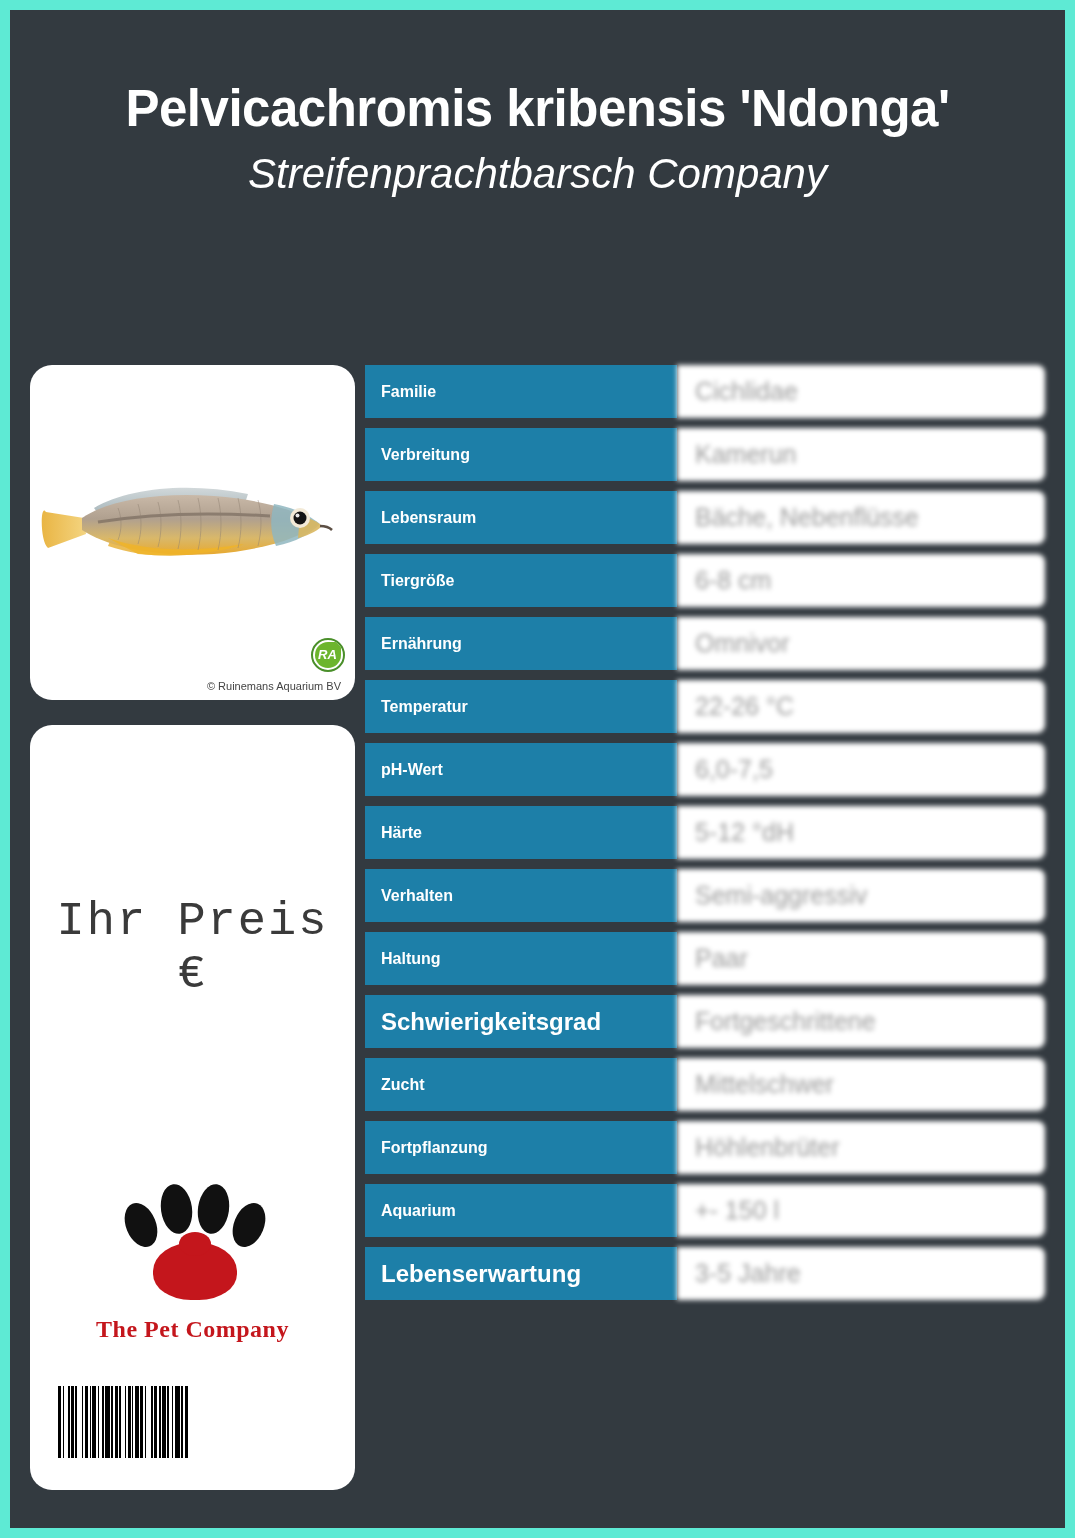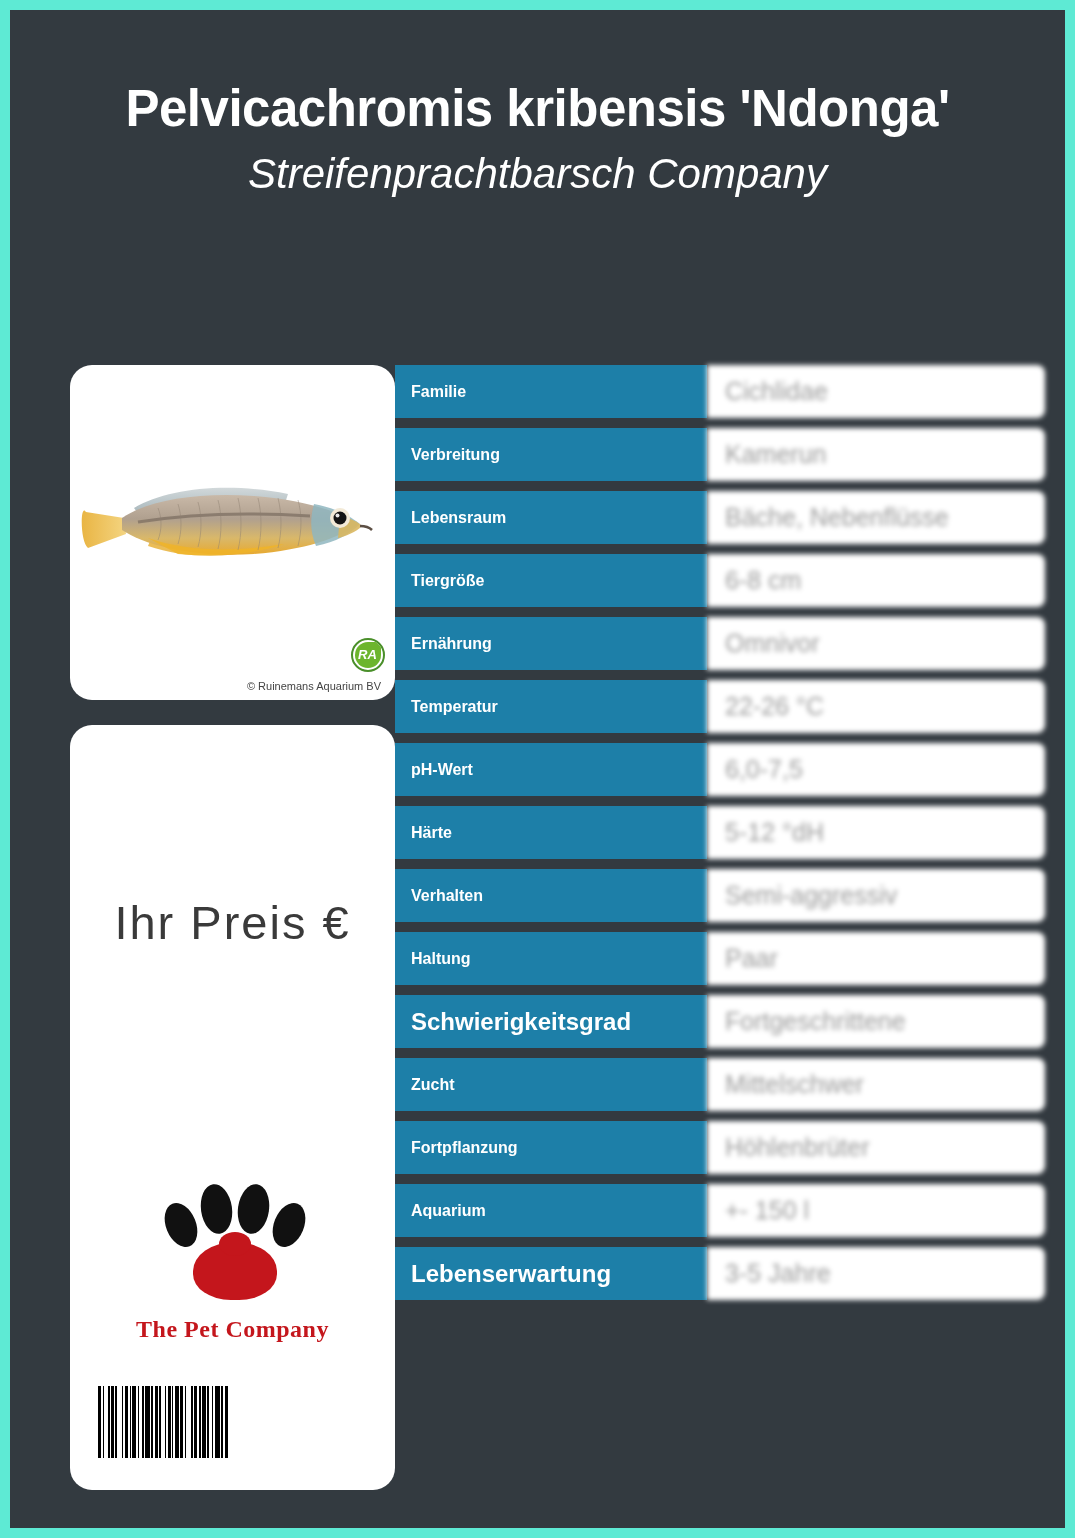--- a/index.html
+++ b/index.html
@@ -56,21 +56,20 @@
     left: 0;
     top: 355px;
     width: 1055px;
     display: flex;
     flex-direction: row;
   }
   .left-col {
     width: 355px;
     padding-left: 20px;
     box-sizing: border-box;
-    margin-left: 40px;
   }
   .right-col {
     width: 700px;
     padding-right: 20px;
     box-sizing: border-box;
   }
   
   .photo-panel {
     position: relative;
     width: 325px;
@@ -132,21 +131,21 @@
     border-radius: 22px;
     margin-top: 25px;
     overflow: hidden;
   }
   .price-text {
     position: absolute;
     left: 0;
     top: 170px;
     width: 325px;
     text-align: center;
-    font-family: Liberation Sans, sans-serif;
+    font-family: Liberation Mono, monospace;
     font-size: 47px;
     color: #3a3a3a;
     letter-spacing: 2px;
   }
   .pet-logo {
     position: absolute;
     left: 0;
     top: 455px;
     width: 325px;
     text-align: center;

